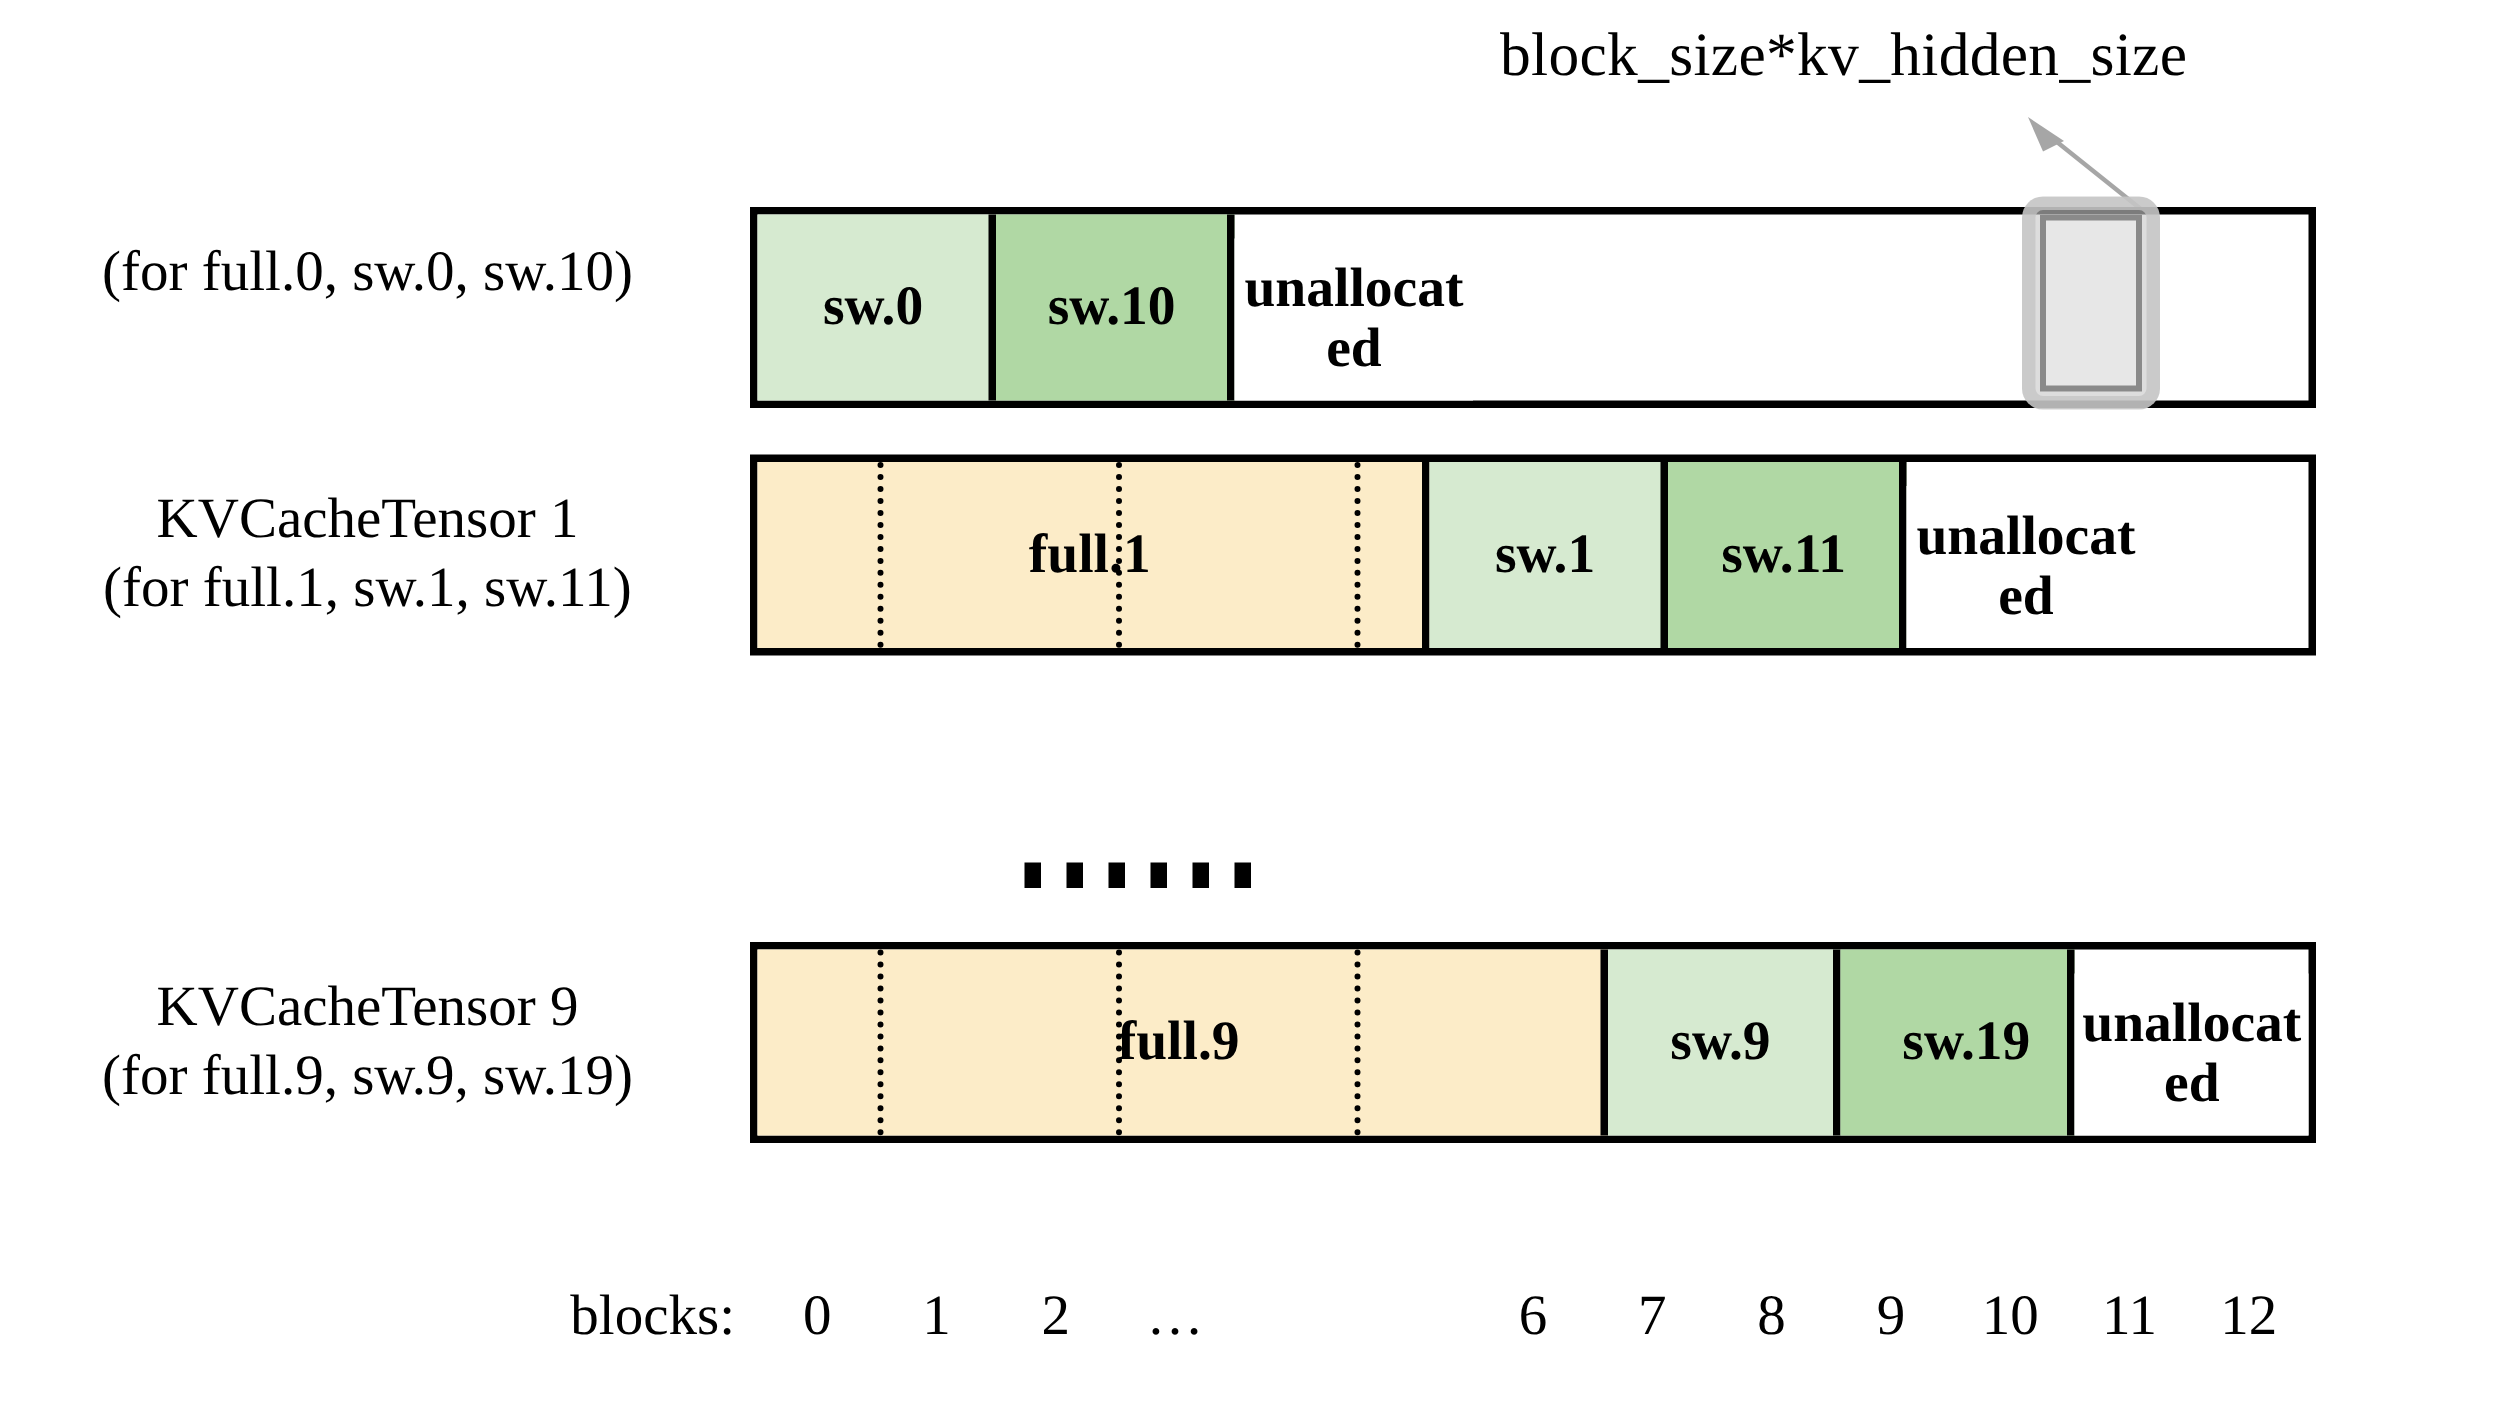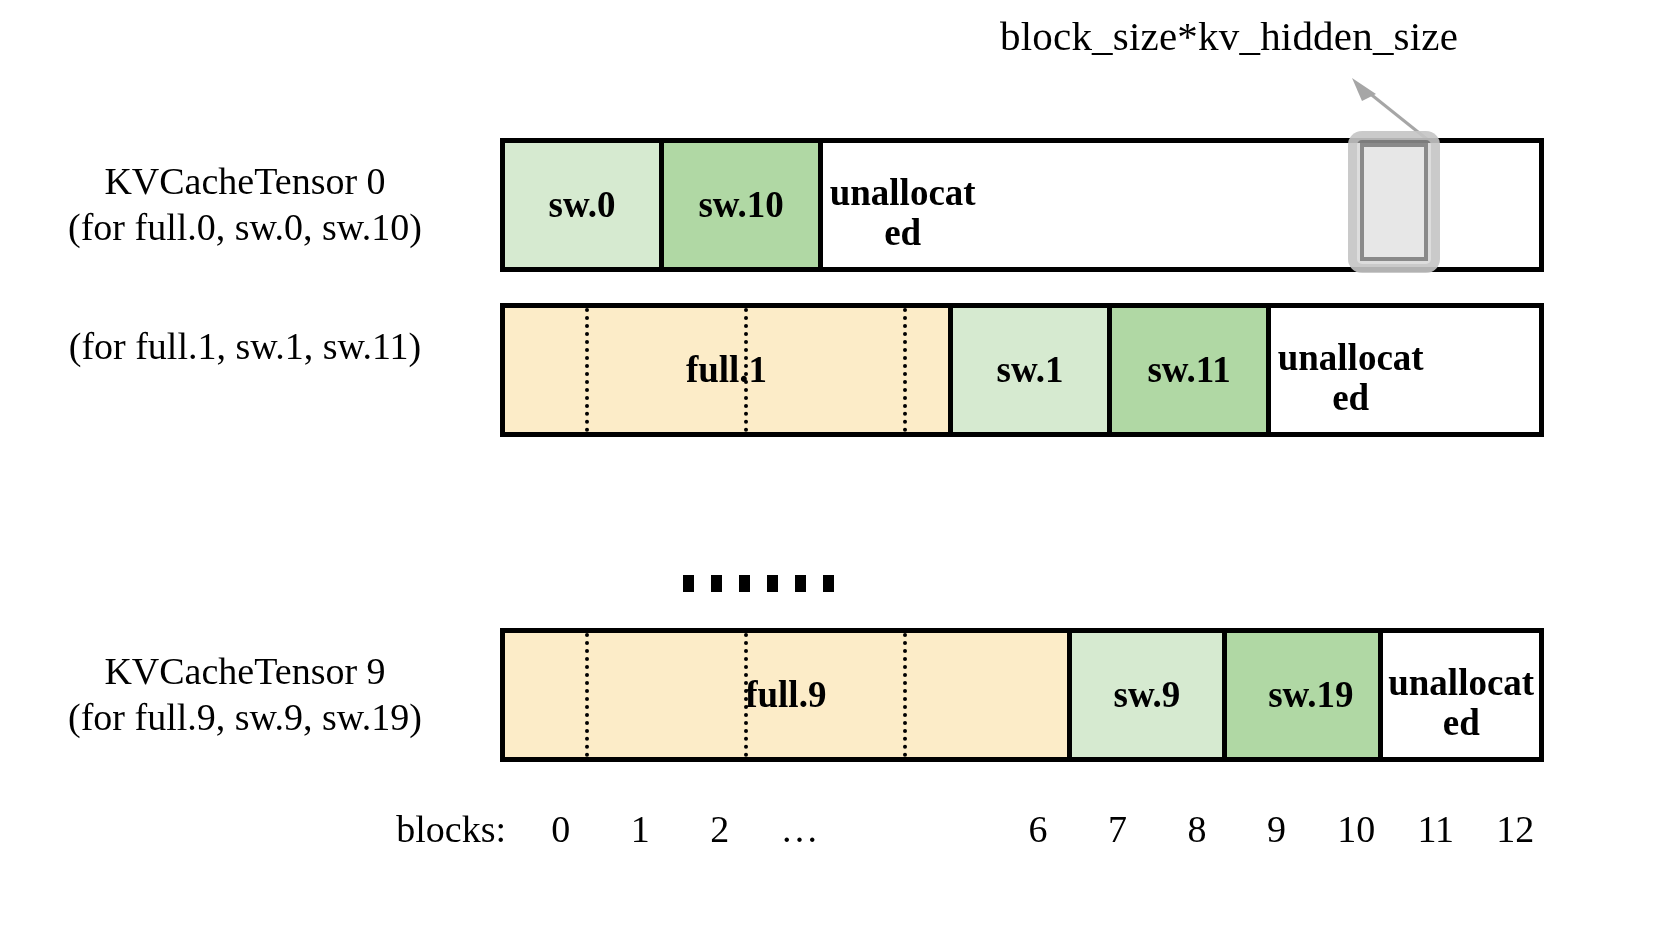--- a/index.html
+++ b/index.html
@@ -127,24 +127,23 @@
     bottom: 3px;
     border: 4px solid #8a8a8a;
     background: rgba(233,233,233,0.85);
     box-sizing: border-box;
   }
 
   
   .axis {
     position: absolute;
     left: 0;
-    top: 807px;
+    top: 855px;
     width: 1620px;
     height: 60px;
-    margin-left: 16px;
   }
   .axis-title {
     position: absolute;
     left: 330px;
     top: 0;
     width: 160px;
     text-align: right;
     font-size: 38px;
   }
   .axis-tick {
@@ -162,35 +161,35 @@
 
   <div class="callout-label">block_size*kv_hidden_size</div>
 
   <svg class="callout-arrow" viewBox="0 0 130 90" xmlns="http://www.w3.org/2000/svg">
     <line x1="118" y1="86" x2="33" y2="18" stroke="#a6a6a6" stroke-width="3"></line>
     <polygon points="22,8 46,24 32,31" fill="#a6a6a6"></polygon>
   </svg>
 
   <div id="rows">
       <div class="row-label" style="top: 158px;">
-        <span class="l1">KVCacheTensor 0</span>
         <span class="l2">(for full.0, sw.0, sw.10)</span>
       </div>
       <div class="bar" style="top: 138px;">
         <div class="seg seg-sw-light" style="width: 159.077px; background: rgb(214, 234, 208);">
           <span class="seg-label">sw.0</span>
         </div>
         <div class="seg seg-sw-dark" style="width: 159.077px; background: rgb(176, 216, 164);">
           <span class="seg-label">sw.10</span>
         </div>
         <div class="seg seg-unallocated" style="width: 159.077px; background: rgb(255, 255, 255);">
           <span class="seg-label" style="width: 100%; word-break: break-all;">unallocated</span>
         </div>
       </div>
       <div class="row-label" style="top: 323px;">
+        <span class="l1">KVCacheTensor 1</span>
         <span class="l2">(for full.1, sw.1, sw.11)</span>
       </div>
       <div class="bar" style="top: 303px;">
         <div class="seg seg-full" style="width: 448px; background: rgb(252, 236, 200);">
           <span class="dot-sep" style="left: 79.5385px;"></span>
           <span class="dot-sep" style="left: 238.615px;"></span>
           <span class="dot-sep" style="left: 397.692px;"></span>
           <span class="seg-label">full.1</span>
         </div>
         <div class="seg seg-sw-light" style="width: 159.077px; background: rgb(214, 234, 208);">

